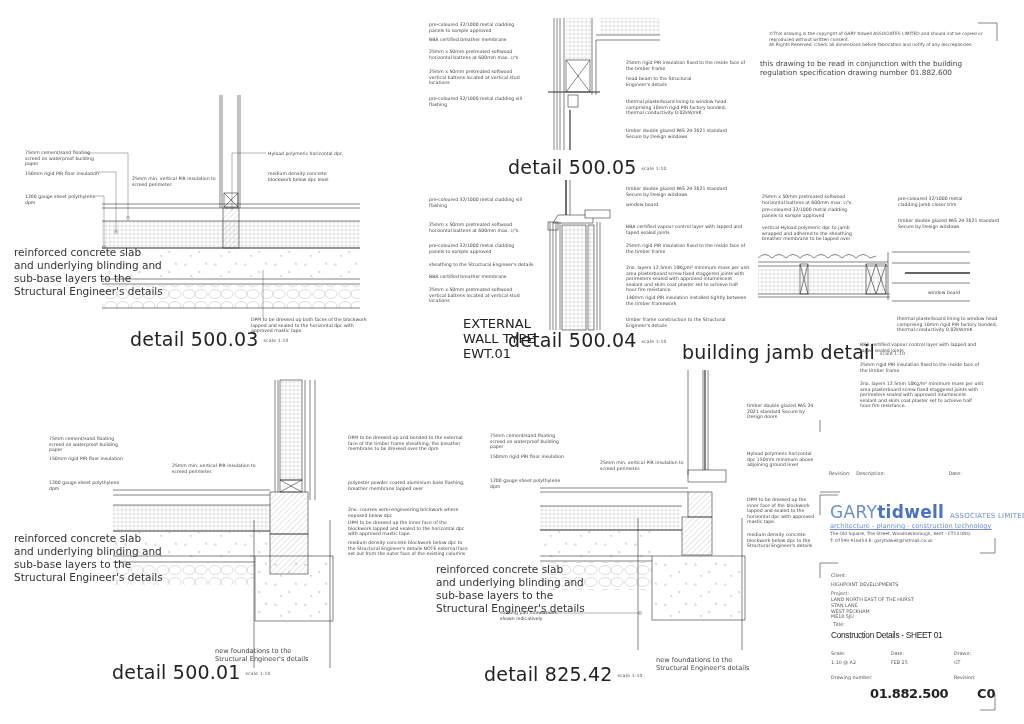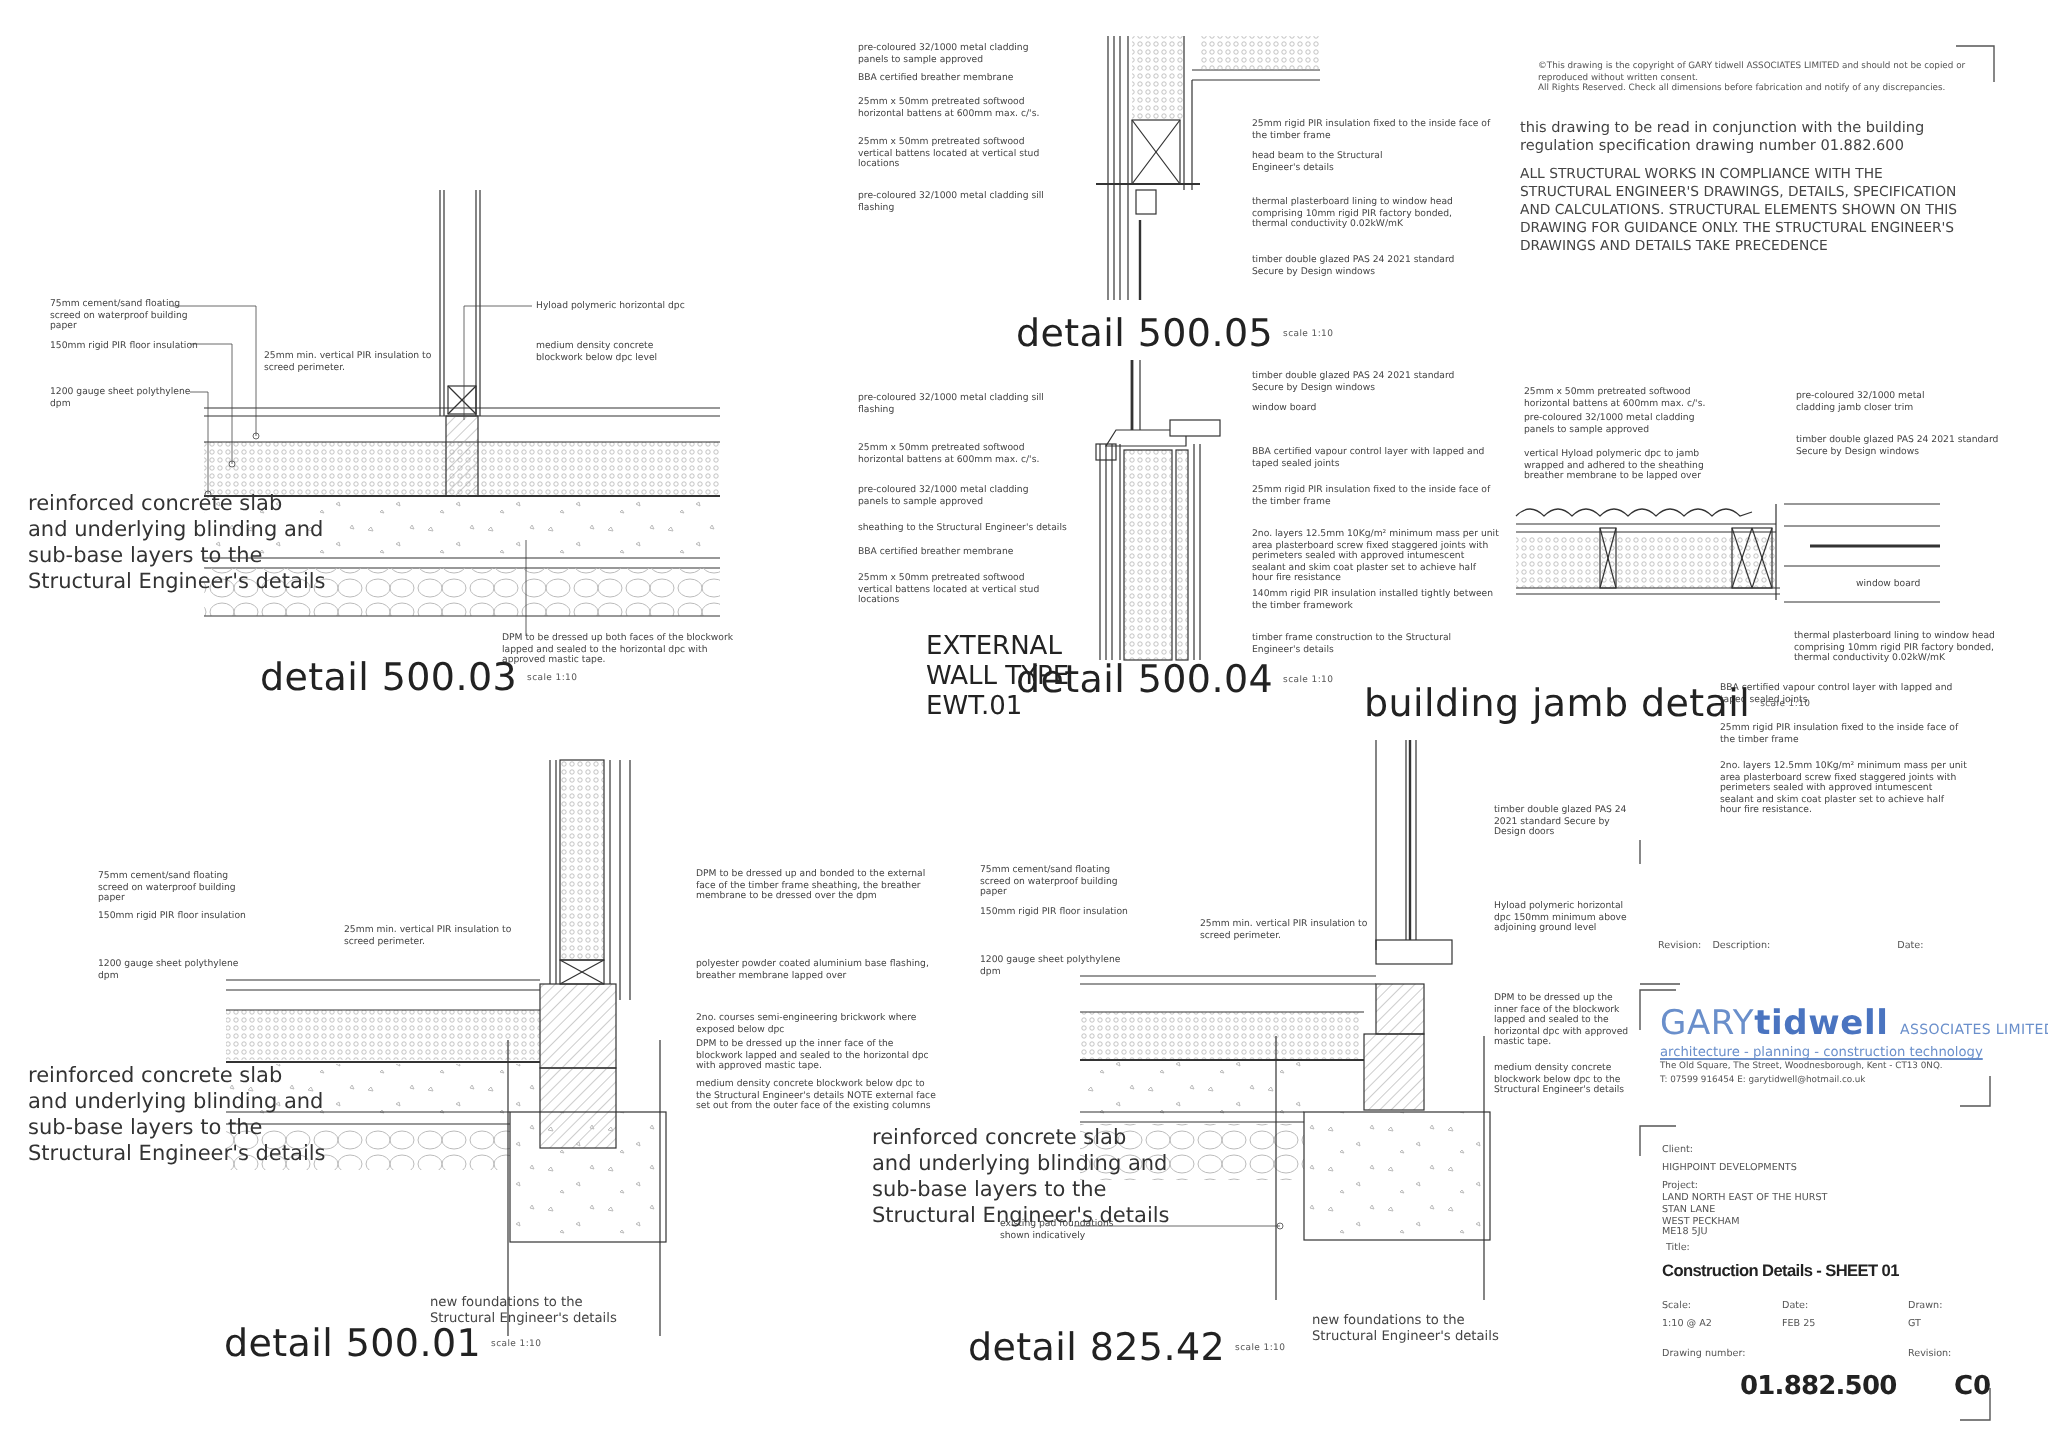--- a/index.html
+++ b/index.html
@@ -178,21 +178,20 @@
     <line x1="820" y1="420" x2="820" y2="432"></line>
   </g>
 </svg>
 
 <div class="copy" style="left:769px;top:31px;width:235px;">
   <div>©This drawing is the copyright of GARY tidwell ASSOCIATES LIMITED and should not be copied or reproduced without written consent.</div>
   <div>All Rights Reserved.  Check all dimensions before fabrication and notify of any discrepancies.</div>
 </div>
 <div class="gen" style="left:760px;top:59px;width:228px;">
   <p>this drawing to be read in conjunction with the building regulation specification drawing number 01.882.600</p>
-  <p style="font-size:6.9px;">ALL STRUCTURAL WORKS IN COMPLIANCE WITH THE STRUCTURAL ENGINEER'S DRAWINGS, DETAILS, SPECIFICATION AND CALCULATIONS. STRUCTURAL ELEMENTS SHOWN ON THIS DRAWING FOR GUIDANCE ONLY. THE STRUCTURAL ENGINEER'S DRAWINGS AND DETAILS TAKE PRECEDENCE</p>
 </div>
 
 <div class="note" style="left:25px;top:150px;">75mm cement/sand floating
 screed on waterproof building
 paper</div>
 <div class="note" style="left:25px;top:171px;">150mm rigid PIR floor insulation</div>
 <div class="note" style="left:25px;top:194px;">1200 gauge sheet polythylene
 dpm</div>
 <div class="note" style="left:132px;top:176px;">25mm min. vertical PIR insulation to
 screed perimeter.</div>
@@ -381,21 +380,21 @@
 <div class="tb" style="left:830px;top:538px;font-size:4.4px;">T: 07599 916454   E: garytidwell@hotmail.co.uk</div>
 
 <div class="tb" style="left:831px;top:573px;">Client:</div>
 <div class="tb" style="left:831px;top:582px;">HIGHPOINT DEVELOPMENTS</div>
 <div class="tb" style="left:831px;top:591px;">Project:</div>
 <div class="tb" style="left:831px;top:597px;white-space:pre-line;line-height:5.8px;">LAND NORTH EAST OF THE HURST
 STAN LANE
 WEST PECKHAM
 ME18 5JU</div>
 <div class="tb" style="left:833px;top:622px;">Title:</div>
-<div class="abs" style="left:831px;top:630px;font-size:8.3px;font-weight:bold;color:#222;font-family:'Liberation Sans Narrow','Liberation Sans',sans-serif;letter-spacing:-0.3px;">Construction Details - SHEET 01</div>
+<div class="abs" style="left:831px;top:630px;font-size:8.3px;font-weight:normal;color:#222;font-family:'Liberation Sans Narrow','Liberation Sans',sans-serif;letter-spacing:-0.3px;">Construction Details - SHEET 01</div>
 
 <div class="tb" style="left:831px;top:651px;">Scale:</div>
 <div class="tb" style="left:891px;top:651px;">Date:</div>
 <div class="tb" style="left:954px;top:651px;">Drawn:</div>
 <div class="tb" style="left:831px;top:660px;">1:10 @ A2</div>
 <div class="tb" style="left:891px;top:660px;">FEB 25</div>
 <div class="tb" style="left:954px;top:660px;">GT</div>
 
 <div class="tb" style="left:831px;top:675px;">Drawing number:</div>
 <div class="tb" style="left:954px;top:675px;">Revision:</div>

